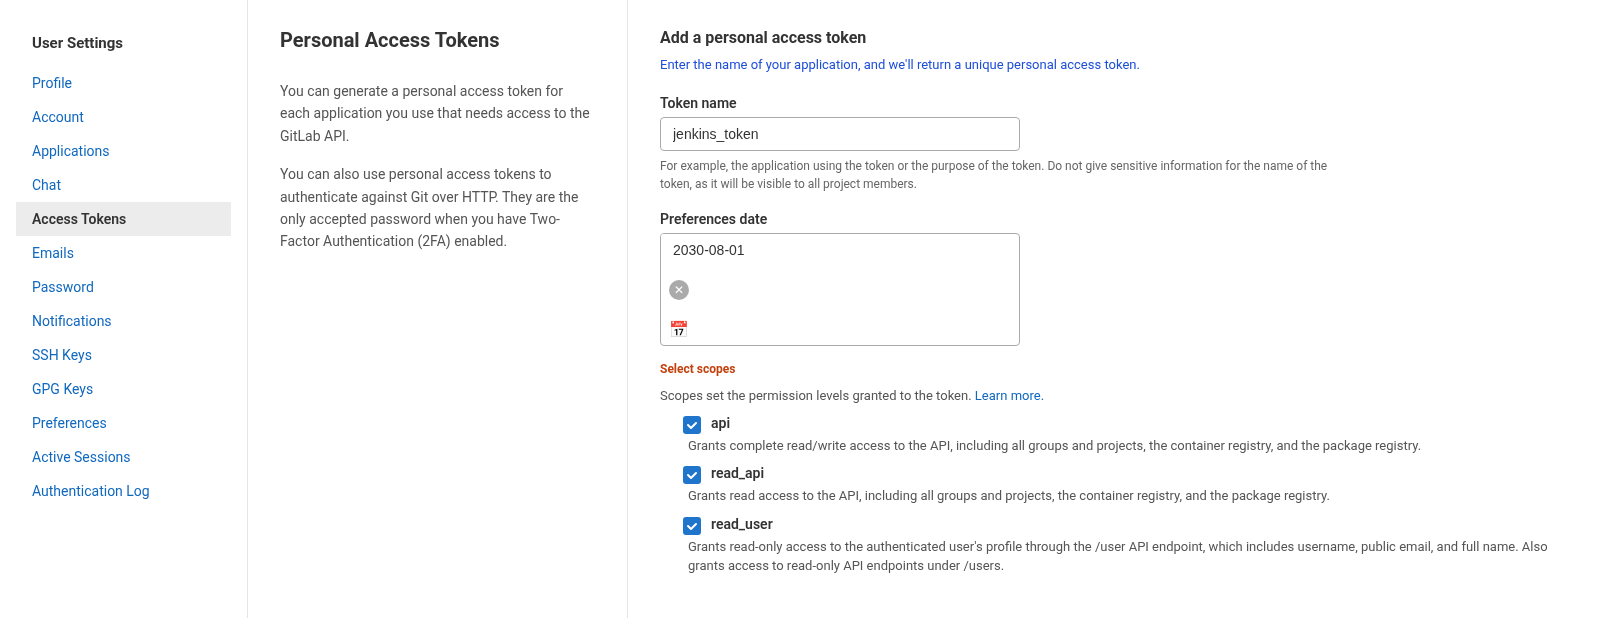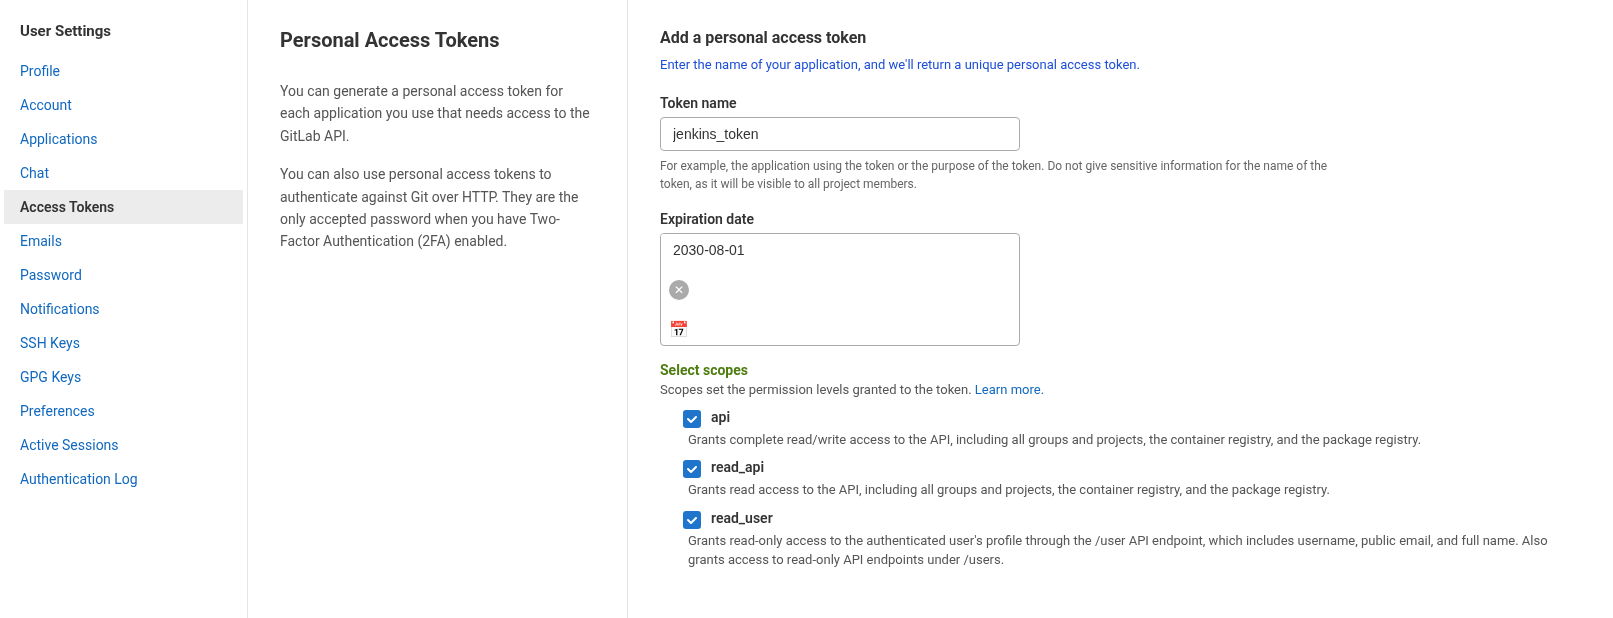--- a/index.html
+++ b/index.html
@@ -11,21 +11,21 @@
       display: flex;
       height: 618px;
       overflow: hidden;
     }
     
     .sidebar {
       width: 248px;
       min-width: 248px;
       background: #fff;
       border-right: 1px solid #e5e5e5;
-      padding: 4px;
+      padding: 16px;
       overflow-y: auto;
     }
     .sidebar-title {
       font-size: 15px;
       font-weight: 700;
       color: #333;
       padding: 18px 16px 14px 16px;
     }
     .sidebar-item {
       display: block;
@@ -131,24 +131,24 @@
     .expiry-icon-btn {
       background: none;
       border: none;
       cursor: pointer;
       padding: 6px 8px;
       display: flex;
       align-items: center;
       color: #666;
     }
     .scopes-title {
-      font-size: 14px;
+      font-size: 12px;
       font-weight: 700;
-      color: #4d7c0f;
-      margin-bottom: 4px;
+      color: #c2410c;
+      margin-bottom: 12px;
     }
     .scopes-hint {
       font-size: 13px;
       color: #555;
       margin-bottom: 12px;
     }
     .scopes-hint a {
       color: #1068bf;
       text-decoration: none;
     }
@@ -237,21 +237,21 @@
   </div>
 
   <div class="right-section">
     <div class="form-section-title">Add a personal access token</div>
     <div class="form-subtitle">Enter the name of your application, and we'll return a unique personal access token.</div>
 
     <label class="field-label">Token name</label>
     <input class="text-input" type="text" id="token-name-input" value="jenkins_token" style="">
     <div class="field-hint">For example, the application using the token or the purpose of the token. Do not give sensitive information for the name of the token, as it will be visible to all project members.</div>
 
-    <label class="field-label">Expiration date</label>
+    <label class="field-label">Preferences date</label>
     <div class="expiry-row">
       <input class="expiry-input" type="text" id="expiry-input" value="2030-08-01" style="">
       <button class="expiry-icon-btn" title="Clear">
         <span class="close-circle">✕</span>
       </button>
       <button class="expiry-icon-btn" title="Pick date">
         <span class="calendar-icon">📅</span>
       </button>
     </div>
     <div style="margin-bottom:16px;"></div>

